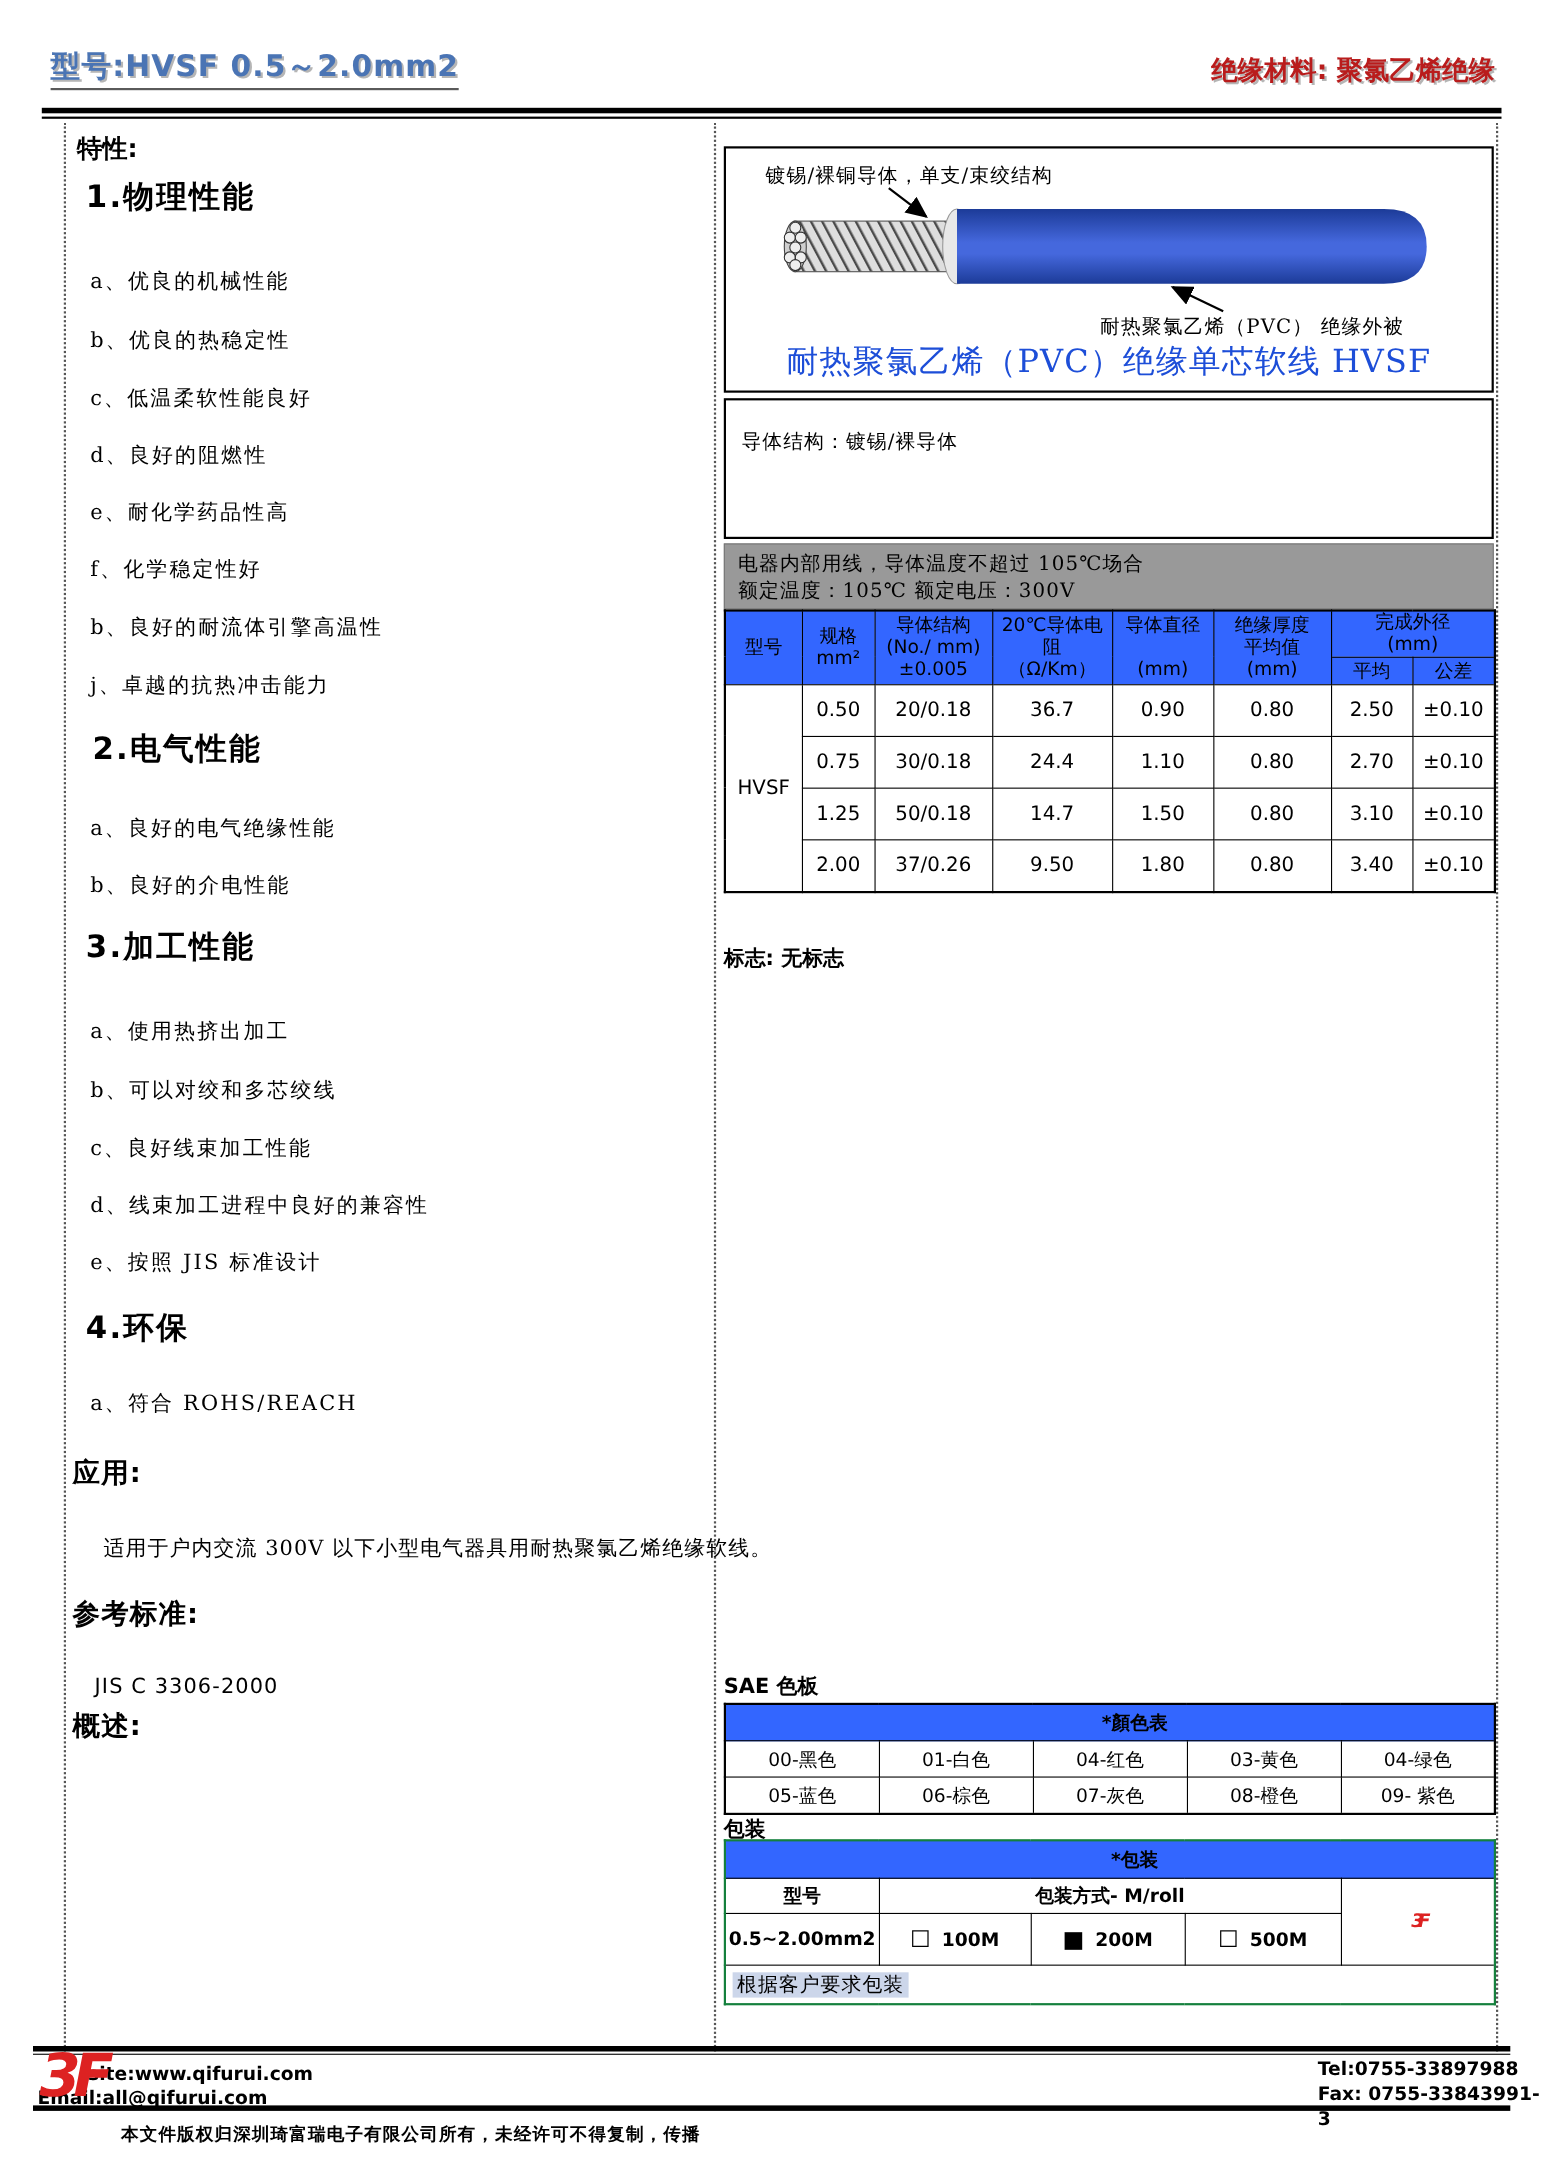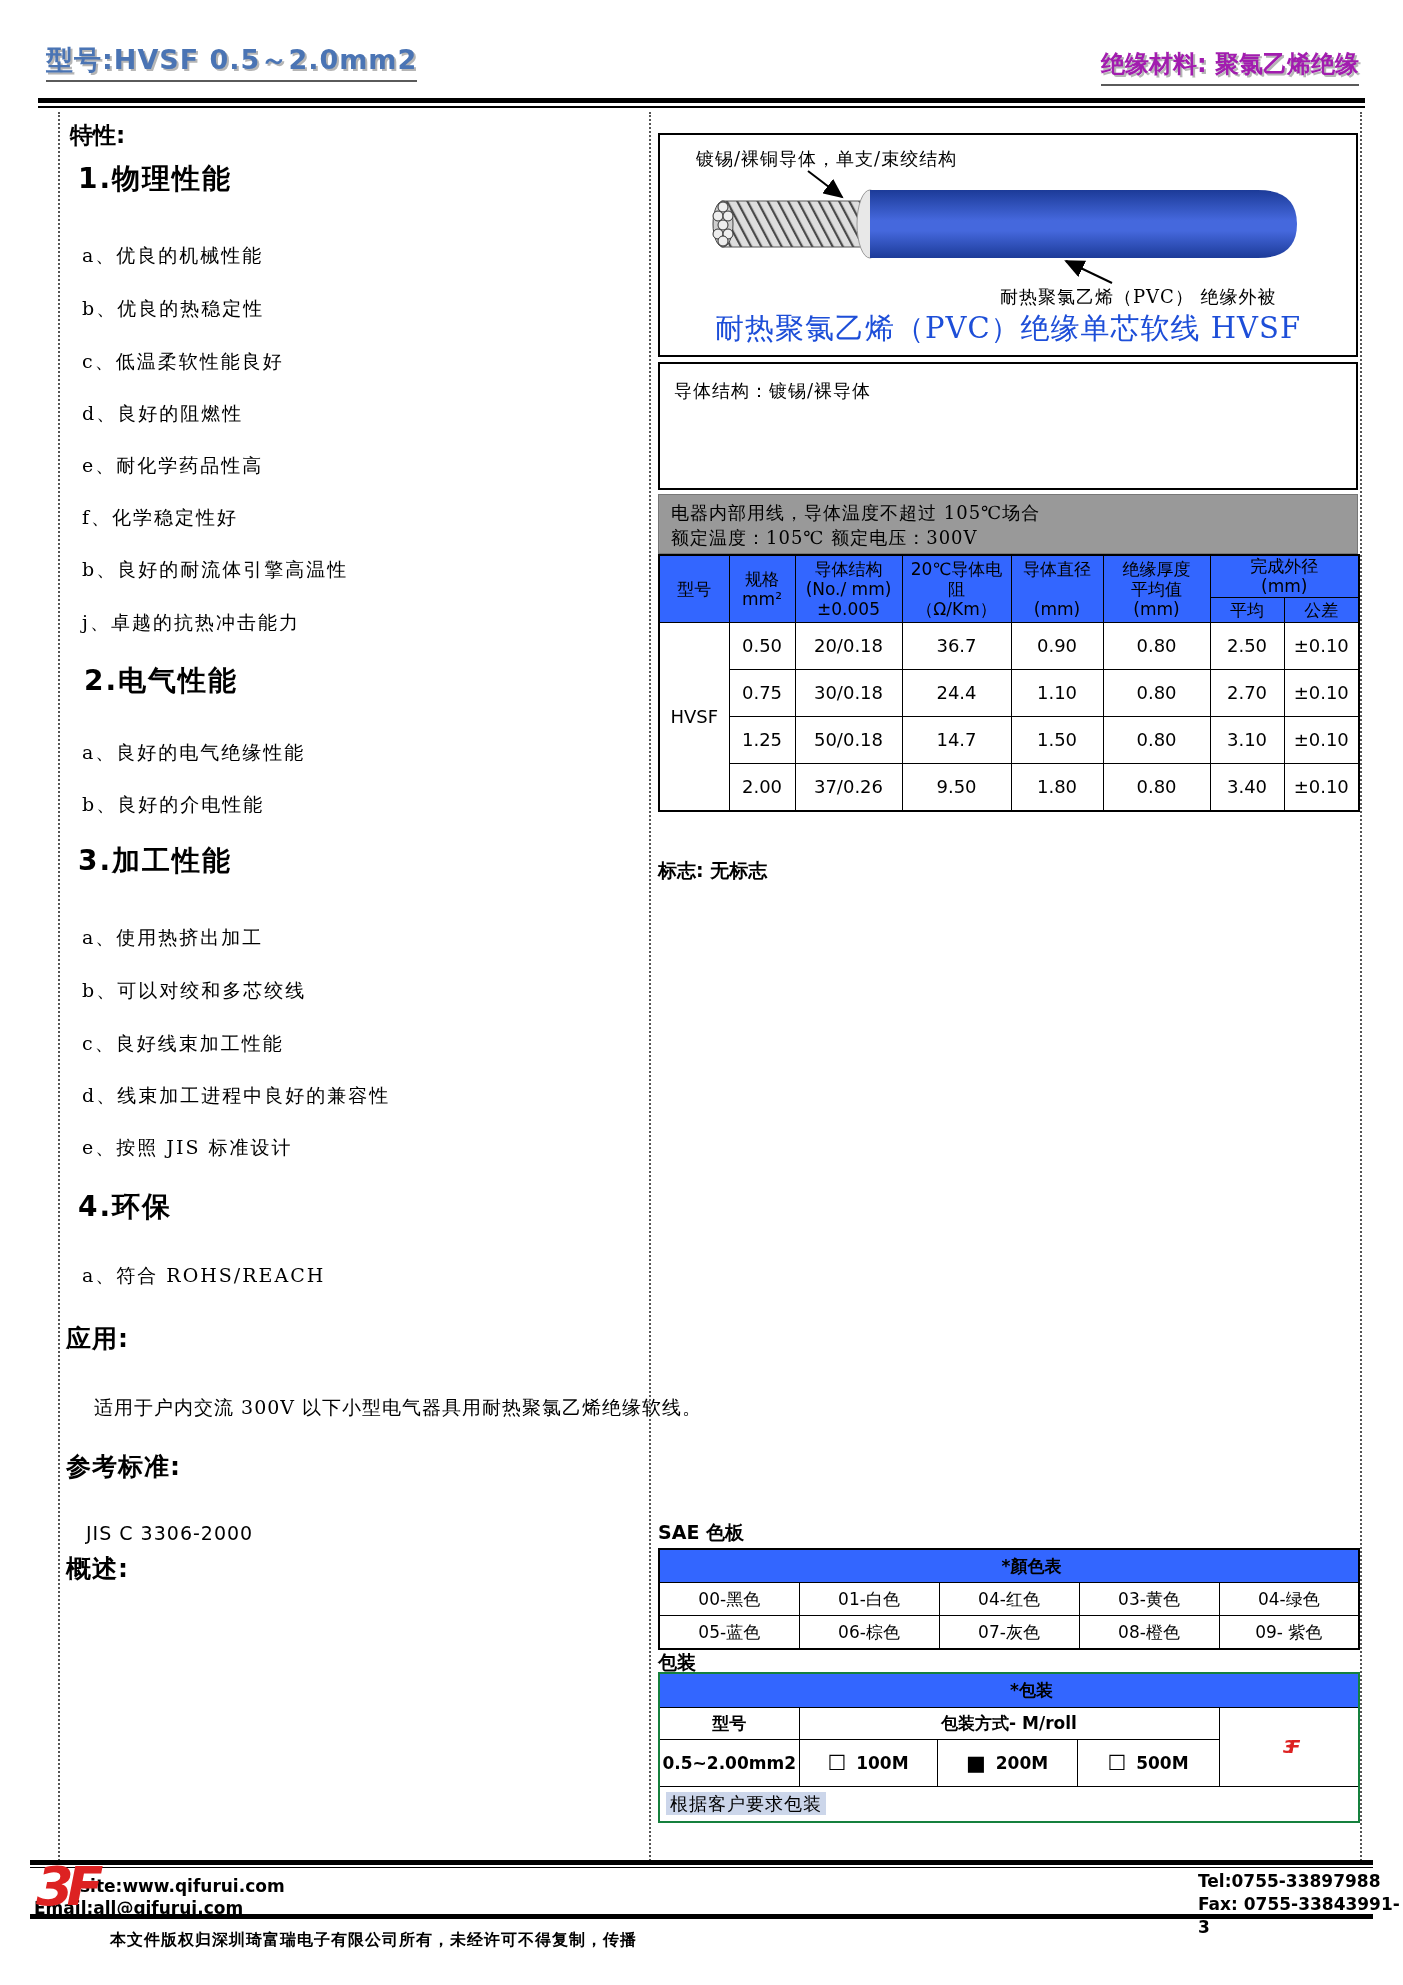--- a/index.html
+++ b/index.html
@@ -2,22 +2,22 @@
 <html><head>
 <meta charset="utf-8">
 <style>
   html,body{margin:0;padding:0;background:#ffffff;}
   body{width:1403px;height:1985px;position:relative;font-family:"DejaVu Sans","Liberation Sans",sans-serif;color:#000;}
   .abs{position:absolute;}
 
   
   .hdr-title-left{left:46px;top:42px;font-size:27px;font-weight:bold;color:#4a74b4;
     text-shadow:2px 2px 0 #b5b5b5;border-bottom:2px solid #5a5a5a;padding-bottom:2px;letter-spacing:1px;}
-  .hdr-title-right{right:44px;top:48px;font-size:24px;font-weight:bold;color:#a21caf;
-    text-shadow:2px 2px 0 #b5b5b5;border-bottom:2px solid #5a5a5a;padding-bottom:4px;}
+  .hdr-title-right{right:44px;top:48px;font-size:24px;font-weight:bold;color:#b91c1c;
+    text-shadow:2px 2px 0 #b5b5b5;border-bottom:2px solid #5a5a5a;padding-bottom:20px;}
   .dbl-line{left:38px;right:38px;top:98px;height:3px;border-top:5px solid #000;border-bottom:2px solid #000;}
 
   
   .vline{top:112px;bottom:120px;width:0;border-left:2px dotted #555;}
 
   
   .ll{position:absolute;left:58px;white-space:nowrap;}
   .lc-title{font-size:23px;font-weight:bold;}
   .lc-sec{font-size:28px;font-weight:bold;letter-spacing:2px;}
   .lc-item{font-size:19px;font-family:"DejaVu Serif","Liberation Serif",serif;letter-spacing:2px;}
@@ -26,21 +26,21 @@
 
   
   .rblock{left:658px;width:700px;}
   .diagram-box{top:133px;height:224px;border:2px solid #000;box-sizing:border-box;}
   .diagram-label{position:absolute;font-size:18px;font-family:"DejaVu Serif","Liberation Serif",serif;letter-spacing:1px;}
   .diagram-title{position:absolute;left:0;right:0;bottom:6px;text-align:center;font-size:29px;
     color:#1d4ed8;font-family:"DejaVu Serif","Liberation Serif",serif;letter-spacing:1px;}
 
   .struct-box{top:362px;height:128px;border:2px solid #000;box-sizing:border-box;padding:6px 14px;}
   .struct-title{font-size:24px;font-weight:bold;letter-spacing:2px;}
-  .struct-line{font-size:18px;font-family:"DejaVu Serif","Liberation Serif",serif;margin-top:9px;letter-spacing:1px;}
+  .struct-line{font-size:18px;font-family:"DejaVu Serif","Liberation Serif",serif;margin-top:19px;letter-spacing:1px;}
 
   .gray-band{top:494px;background:#999999;border:1px solid #777;box-sizing:border-box;padding:5px 12px;height:60px;}
   .gray-band div{font-size:18px;font-family:"DejaVu Serif","Liberation Serif",serif;line-height:25px;letter-spacing:1px;}
 
   table{border-collapse:collapse;table-layout:fixed;}
   .spec{top:554px;}
   .spec table{width:700px;border:2px solid #000;}
   .spec th,.spec td{border:1px solid #000;text-align:center;vertical-align:middle;padding:0;}
   .spec th{background:#3366ff;font-weight:normal;font-size:17px;line-height:20px;}
   .spec td{font-size:18px;height:46px;}

